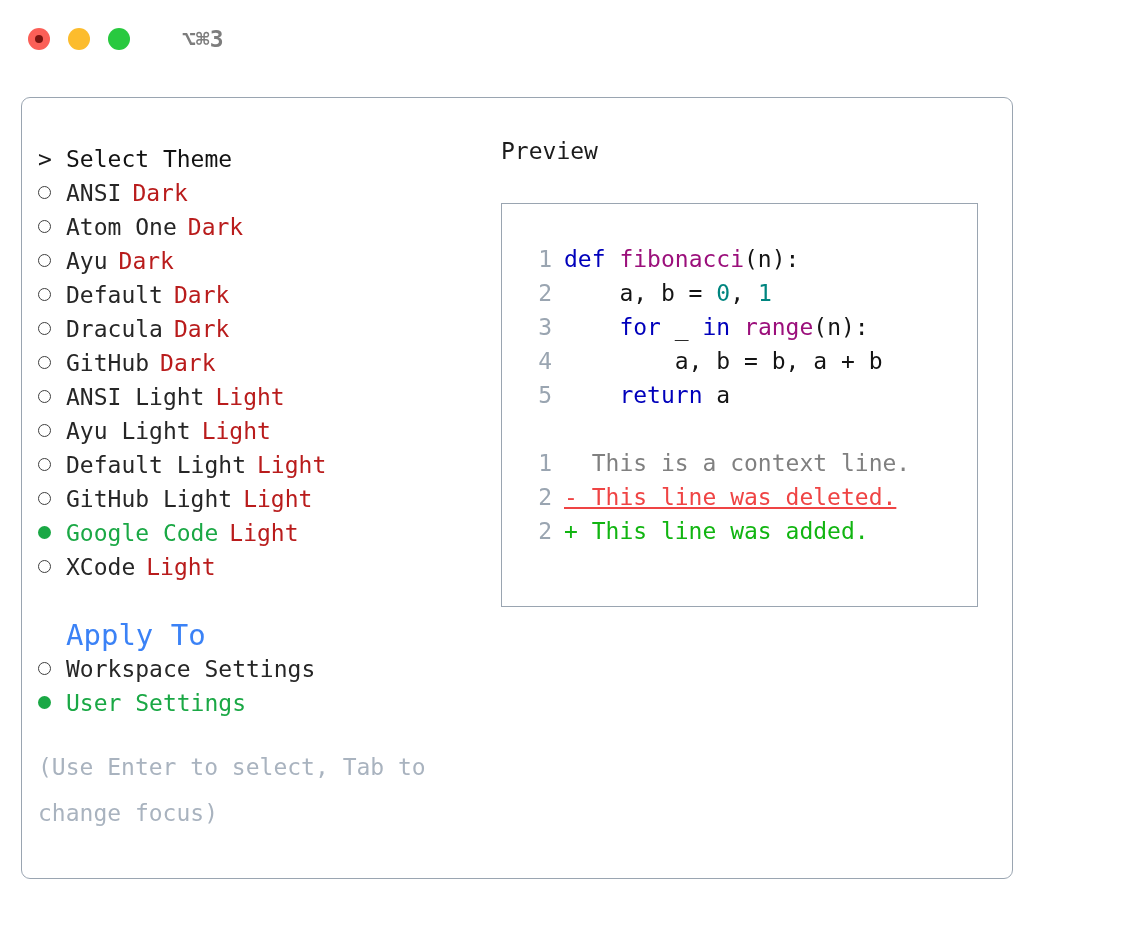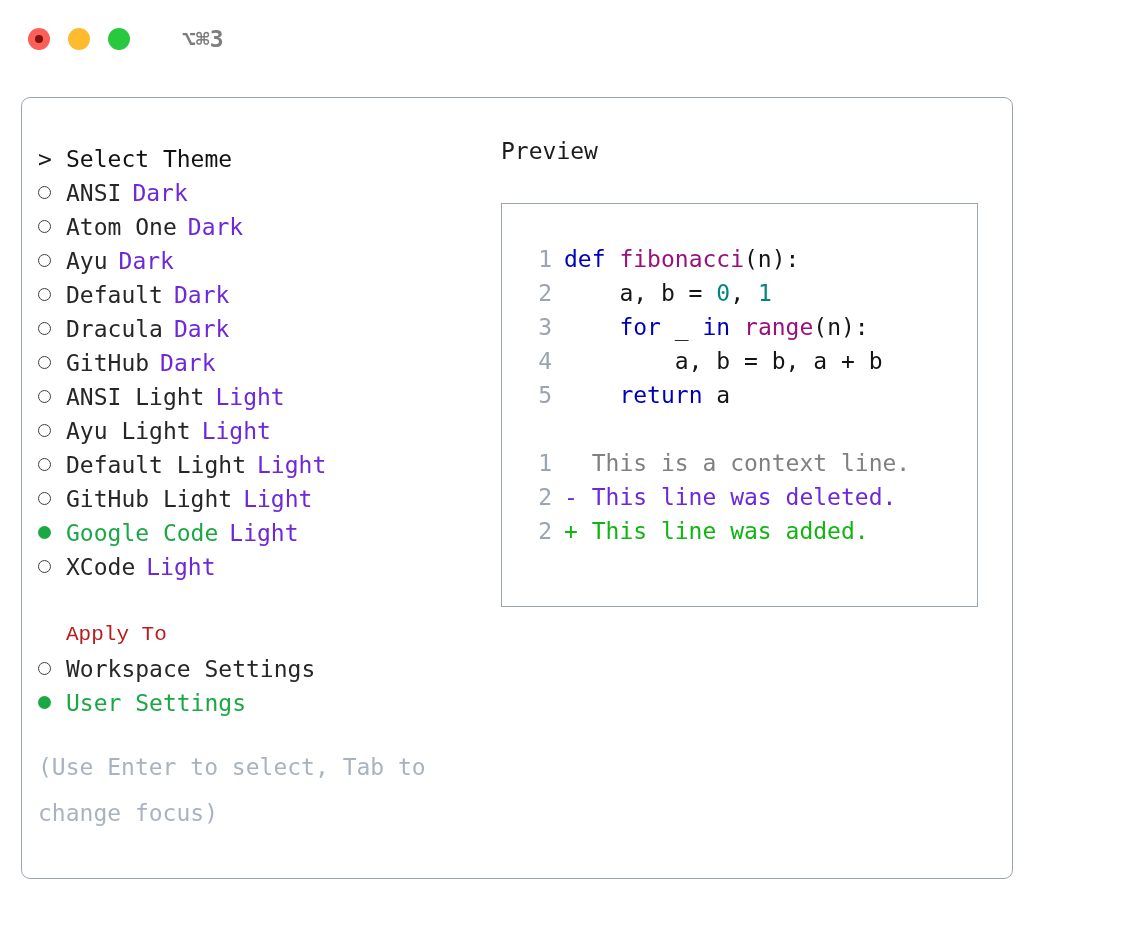--- a/index.html
+++ b/index.html
@@ -139,30 +139,29 @@
     font-weight: normal;
     color: #121212;
   }
   .label {
     color: #262626;
   }
   .label-selected {
     color: #1aa845;
   }
   .tag {
-    color: #6d28d9;
+    color: #b91c1c;
     padding-left: 11px;
   }
   .section-head {
     height: 34px;
     line-height: 34px;
-    font-size: 21px;
-    color: #b91c1c;
+    font-size: 29px;
+    color: #3b82f6;
     padding-left: 28px;
-    font-family: Liberation Mono, monospace;
   }
   .spacer-row { height: 34px; }
   .hint {
     margin-top: 24px;
     font-size: 23px;
     line-height: 46px;
     color: #a9b3bf;
     width: 400px;
   }
 
@@ -201,21 +200,21 @@
     text-align: right;
     padding-right: 12px;
   }
   .code-gap { height: 34px; }
 
   .tok-kw   { color: #0000bb; }
   .tok-fn   { color: #9b0f7b; }
   .tok-num  { color: #00857f; }
   .tok-txt  { color: #141414; }
   .tok-ctx  { color: #808080; }
-  .tok-del  { color: #6d28d9; }
+  .tok-del  { color: #ef4444; text-decoration: underline; }
   .tok-add  { color: #11b511; }
 </style>
 </head>
 <body>
 
 <div class="window">
 
   <div class="titlebar">
     <div class="lights">
       <span class="light light-red"></span>

